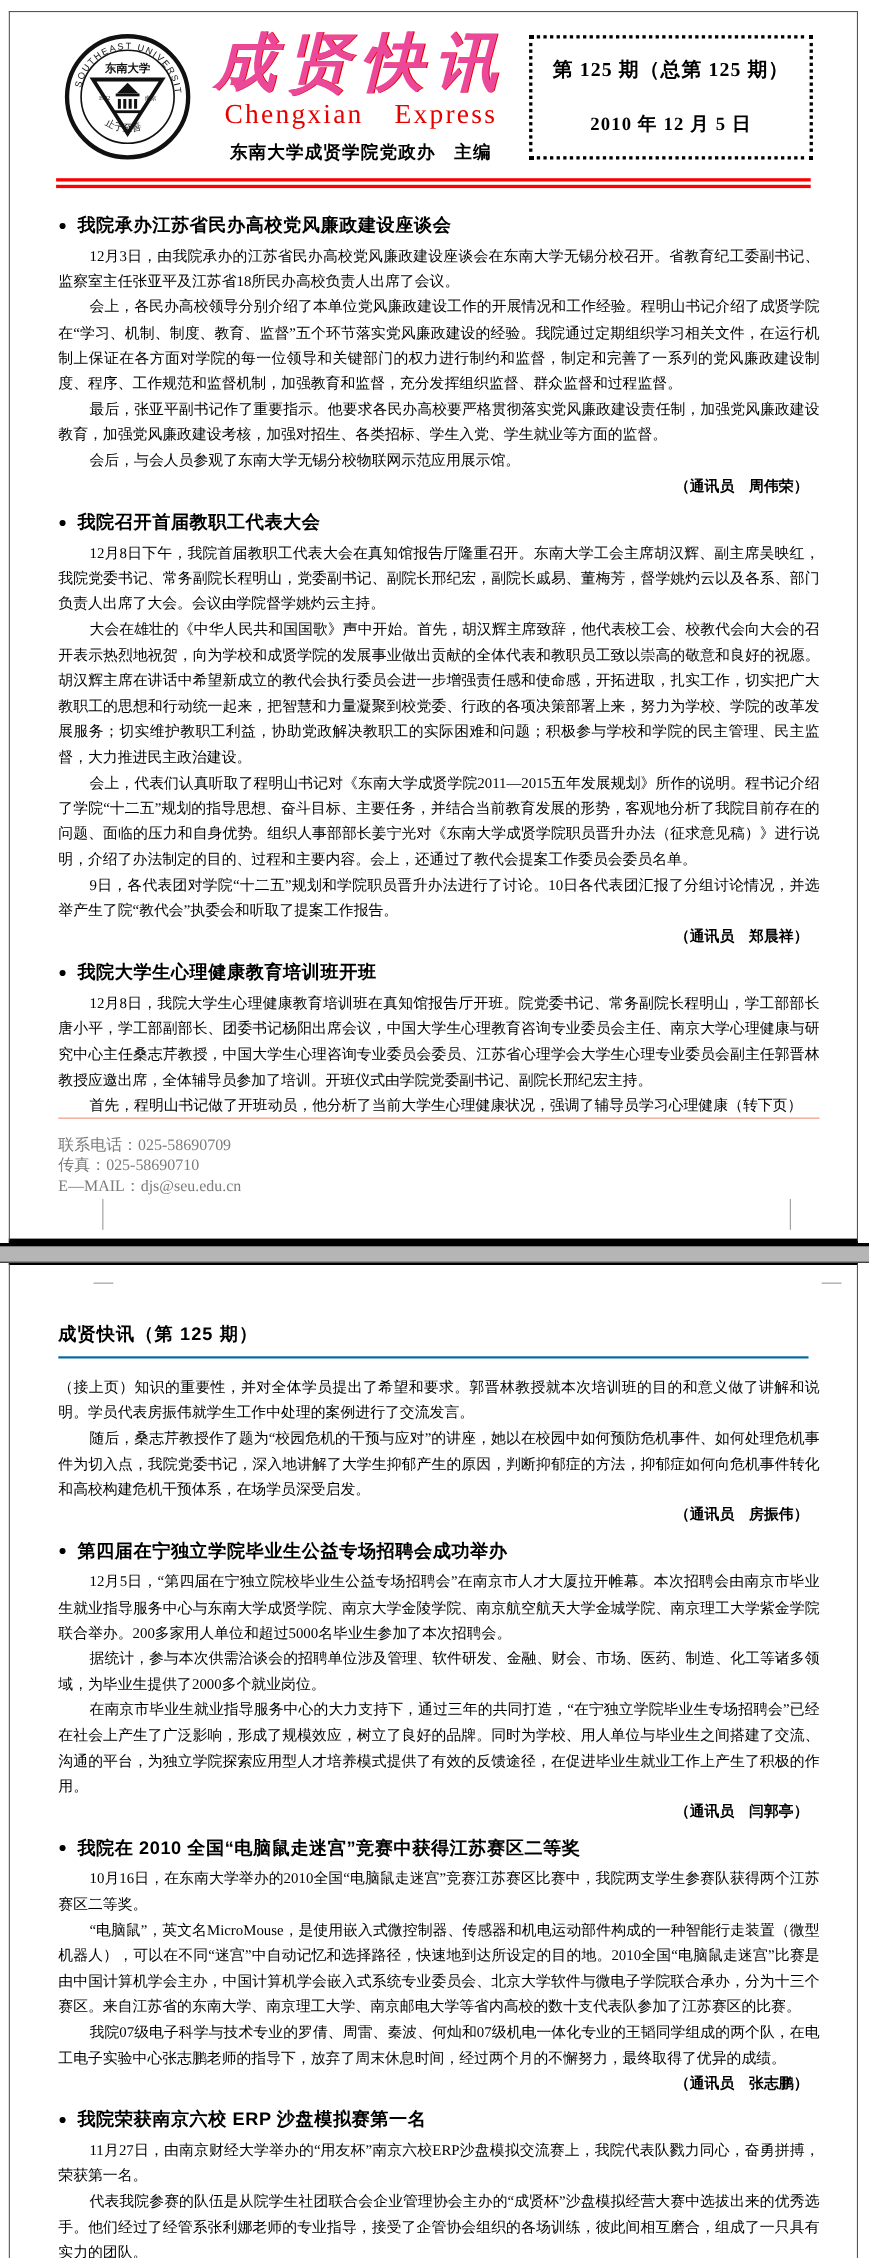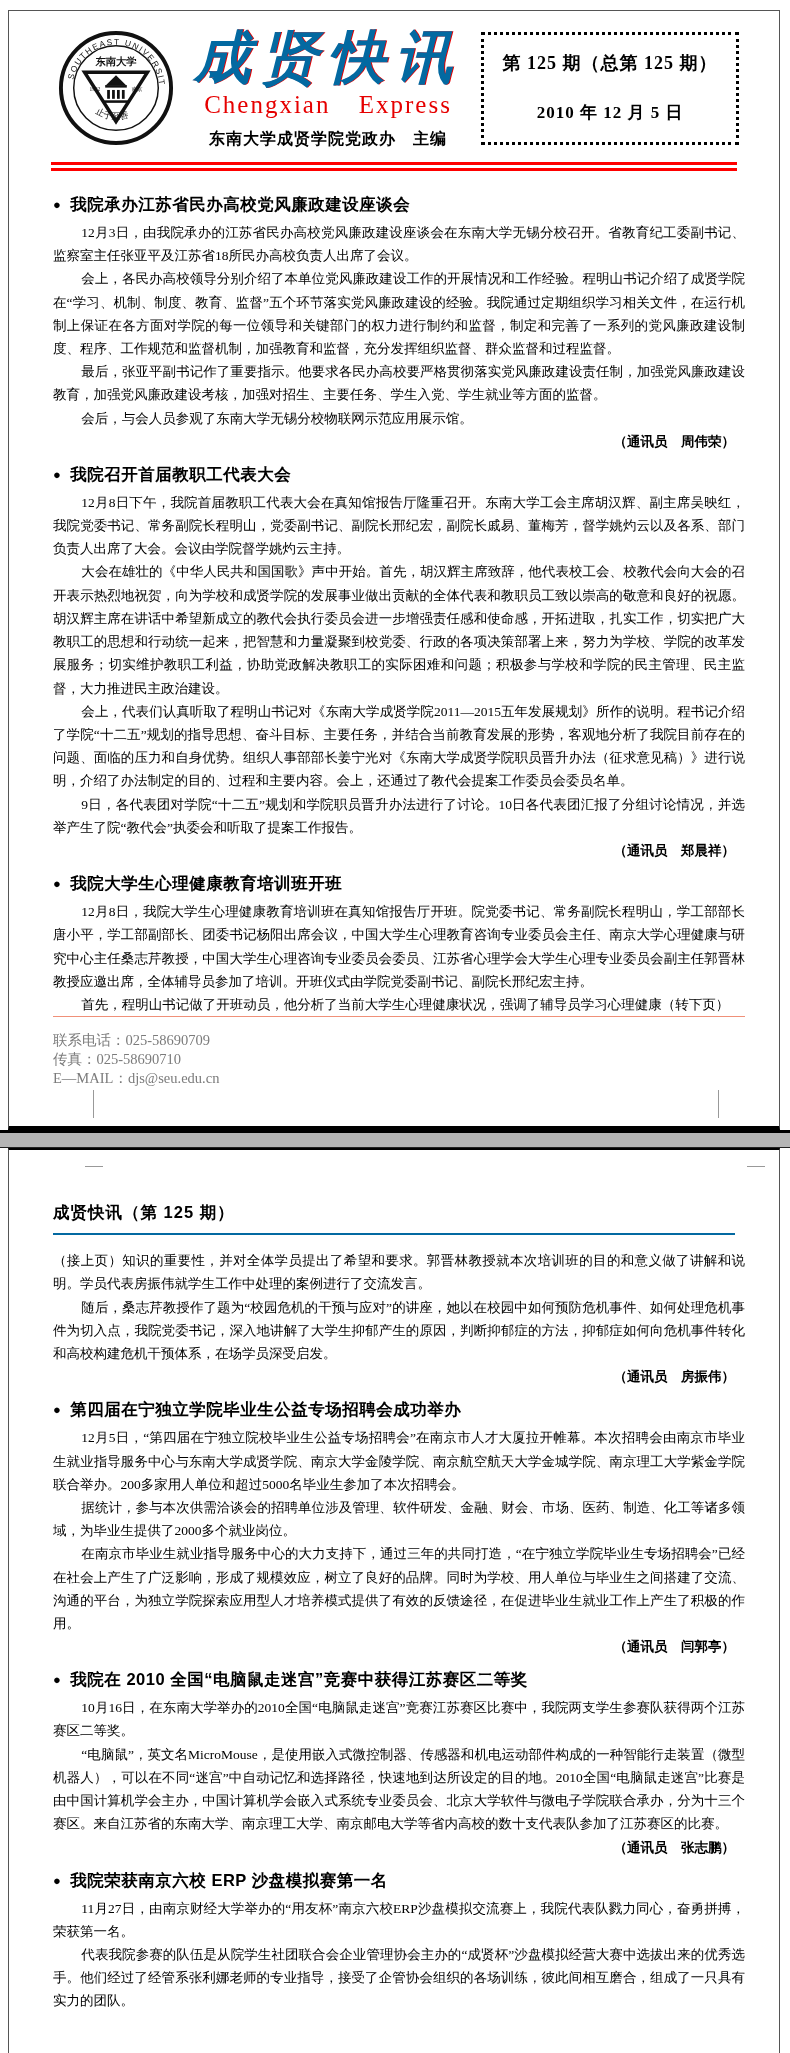--- a/index.html
+++ b/index.html
@@ -8,21 +8,21 @@
   .page{width:772px;margin:0 8px;background:#fff;border:1px solid #555;box-sizing:border-box;
         display:flex;flex-direction:column;position:relative;}
   .page1{min-height:1008px;border-bottom:4px solid #000;}
   .page2{min-height:1016px;border-top:2px solid #000;}
   .page-sep{height:14px;background:#b5b5b5;border-top:3px solid #000;border-bottom:1px solid #222;width:790px;}
 
   
   .masthead{display:flex;align-items:center;padding:16px 34px 4px 48px;gap:6px;}
   .seal{width:118px;height:118px;flex:0 0 auto;}
   .mast-center{flex:1;display:flex;flex-direction:column;align-items:center;}
-  .title-cn{font-size:57px;font-weight:900;color:#0369a1;letter-spacing:10px;line-height:1.05;
+  .title-cn{font-size:57px;font-weight:900;color:#ec4899;letter-spacing:10px;line-height:1.05;
             font-family:"DejaVu Serif",serif;font-style:italic;text-shadow:1px 0 0 #e60000;text-align:center;}
   .title-en{font-size:25px;color:#e60000;font-family:"Liberation Serif",serif;
             letter-spacing:2px;word-spacing:20px;margin-top:4px;}
   .editor-line{font-size:16px;font-weight:bold;font-family:Liberation Serif, serif;
                margin-top:10px;letter-spacing:1px;}
   .issue-box{flex:0 0 auto;width:244px;border:3px dotted #000;text-align:center;
              padding:16px 4px 18px;margin-right:6px;}
   .issue-no{font-size:18px;font-weight:600;letter-spacing:1px;}
   .issue-date{font-size:17px;font-weight:600;margin-top:26px;letter-spacing:1px;}
 
@@ -104,21 +104,21 @@
     </div>
 
     <div class="rule-red"></div>
 
     <div class="content">
 
       <section>
         <h2 class="art-title"><span class="bullet">●</span><span>我院承办江苏省民办高校党风廉政建设座谈会</span></h2>
         <p class="body-p">12月3日，由我院承办的江苏省民办高校党风廉政建设座谈会在东南大学无锡分校召开。省教育纪工委副书记、监察室主任张亚平及江苏省18所民办高校负责人出席了会议。</p>
         <p class="body-p">会上，各民办高校领导分别介绍了本单位党风廉政建设工作的开展情况和工作经验。程明山书记介绍了成贤学院在“学习、机制、制度、教育、监督”五个环节落实党风廉政建设的经验。我院通过定期组织学习相关文件，在运行机制上保证在各方面对学院的每一位领导和关键部门的权力进行制约和监督，制定和完善了一系列的党风廉政建设制度、程序、工作规范和监督机制，加强教育和监督，充分发挥组织监督、群众监督和过程监督。</p>
-        <p class="body-p">最后，张亚平副书记作了重要指示。他要求各民办高校要严格贯彻落实党风廉政建设责任制，加强党风廉政建设教育，加强党风廉政建设考核，加强对招生、主要任务、学生入党、学生就业等方面的监督。</p>
+        <p class="body-p">最后，张亚平副书记作了重要指示。他要求各民办高校要严格贯彻落实党风廉政建设责任制，加强党风廉政建设教育，加强党风廉政建设考核，加强对招生、各类招标、学生入党、学生就业等方面的监督。</p>
         <p class="body-p">会后，与会人员参观了东南大学无锡分校物联网示范应用展示馆。</p>
         <p class="byline">（通讯员　周伟荣）</p>
       </section>
 
       <section>
         <h2 class="art-title"><span class="bullet">●</span><span>我院召开首届教职工代表大会</span></h2>
         <p class="body-p">12月8日下午，我院首届教职工代表大会在真知馆报告厅隆重召开。东南大学工会主席胡汉辉、副主席吴映红，我院党委书记、常务副院长程明山，党委副书记、副院长邢纪宏，副院长戚易、董梅芳，督学姚灼云以及各系、部门负责人出席了大会。会议由学院督学姚灼云主持。</p>
         <p class="body-p">大会在雄壮的《中华人民共和国国歌》声中开始。首先，胡汉辉主席致辞，他代表校工会、校教代会向大会的召开表示热烈地祝贺，向为学校和成贤学院的发展事业做出贡献的全体代表和教职员工致以崇高的敬意和良好的祝愿。胡汉辉主席在讲话中希望新成立的教代会执行委员会进一步增强责任感和使命感，开拓进取，扎实工作，切实把广大教职工的思想和行动统一起来，把智慧和力量凝聚到校党委、行政的各项决策部署上来，努力为学校、学院的改革发展服务；切实维护教职工利益，协助党政解决教职工的实际困难和问题；积极参与学校和学院的民主管理、民主监督，大力推进民主政治建设。</p>
         <p class="body-p">会上，代表们认真听取了程明山书记对《东南大学成贤学院2011—2015五年发展规划》所作的说明。程书记介绍了学院“十二五”规划的指导思想、奋斗目标、主要任务，并结合当前教育发展的形势，客观地分析了我院目前存在的问题、面临的压力和自身优势。组织人事部部长姜宁光对《东南大学成贤学院职员晋升办法（征求意见稿）》进行说明，介绍了办法制定的目的、过程和主要内容。会上，还通过了教代会提案工作委员会委员名单。</p>
         <p class="body-p">9日，各代表团对学院“十二五”规划和学院职员晋升办法进行了讨论。10日各代表团汇报了分组讨论情况，并选举产生了院“教代会”执委会和听取了提案工作报告。</p>
@@ -169,20 +169,21 @@
         <p class="body-p">12月5日，“第四届在宁独立院校毕业生公益专场招聘会”在南京市人才大厦拉开帷幕。本次招聘会由南京市毕业生就业指导服务中心与东南大学成贤学院、南京大学金陵学院、南京航空航天大学金城学院、南京理工大学紫金学院联合举办。200多家用人单位和超过5000名毕业生参加了本次招聘会。</p>
         <p class="body-p">据统计，参与本次供需洽谈会的招聘单位涉及管理、软件研发、金融、财会、市场、医药、制造、化工等诸多领域，为毕业生提供了2000多个就业岗位。</p>
         <p class="body-p">在南京市毕业生就业指导服务中心的大力支持下，通过三年的共同打造，“在宁独立学院毕业生专场招聘会”已经在社会上产生了广泛影响，形成了规模效应，树立了良好的品牌。同时为学校、用人单位与毕业生之间搭建了交流、沟通的平台，为独立学院探索应用型人才培养模式提供了有效的反馈途径，在促进毕业生就业工作上产生了积极的作用。</p>
         <p class="byline">（通讯员　闫郭亭）</p>
       </section>
 
       <section>
         <h2 class="art-title"><span class="bullet">●</span><span>我院在 2010 全国“电脑鼠走迷宫”竞赛中获得江苏赛区二等奖</span></h2>
         <p class="body-p">10月16日，在东南大学举办的2010全国“电脑鼠走迷宫”竞赛江苏赛区比赛中，我院两支学生参赛队获得两个江苏赛区二等奖。</p>
         <p class="body-p">“电脑鼠”，英文名MicroMouse，是使用嵌入式微控制器、传感器和机电运动部件构成的一种智能行走装置（微型机器人），可以在不同“迷宫”中自动记忆和选择路径，快速地到达所设定的目的地。2010全国“电脑鼠走迷宫”比赛是由中国计算机学会主办，中国计算机学会嵌入式系统专业委员会、北京大学软件与微电子学院联合承办，分为十三个赛区。来自江苏省的东南大学、南京理工大学、南京邮电大学等省内高校的数十支代表队参加了江苏赛区的比赛。</p>
+        <p class="body-p">我院07级电子科学与技术专业的罗倩、周雷、秦波、何灿和07级机电一体化专业的王韬同学组成的两个队，在电工电子实验中心张志鹏老师的指导下，放弃了周末休息时间，经过两个月的不懈努力，最终取得了优异的成绩。</p>
         <p class="byline">（通讯员　张志鹏）</p>
       </section>
 
       <section>
         <h2 class="art-title"><span class="bullet">●</span><span>我院荣获南京六校 ERP 沙盘模拟赛第一名</span></h2>
         <p class="body-p">11月27日，由南京财经大学举办的“用友杯”南京六校ERP沙盘模拟交流赛上，我院代表队戮力同心，奋勇拼搏，荣获第一名。</p>
         <p class="body-p">代表我院参赛的队伍是从院学生社团联合会企业管理协会主办的“成贤杯”沙盘模拟经营大赛中选拔出来的优秀选手。他们经过了经管系张利娜老师的专业指导，接受了企管协会组织的各场训练，彼此间相互磨合，组成了一只具有实力的团队。</p>
 
       </section>
     </div>

